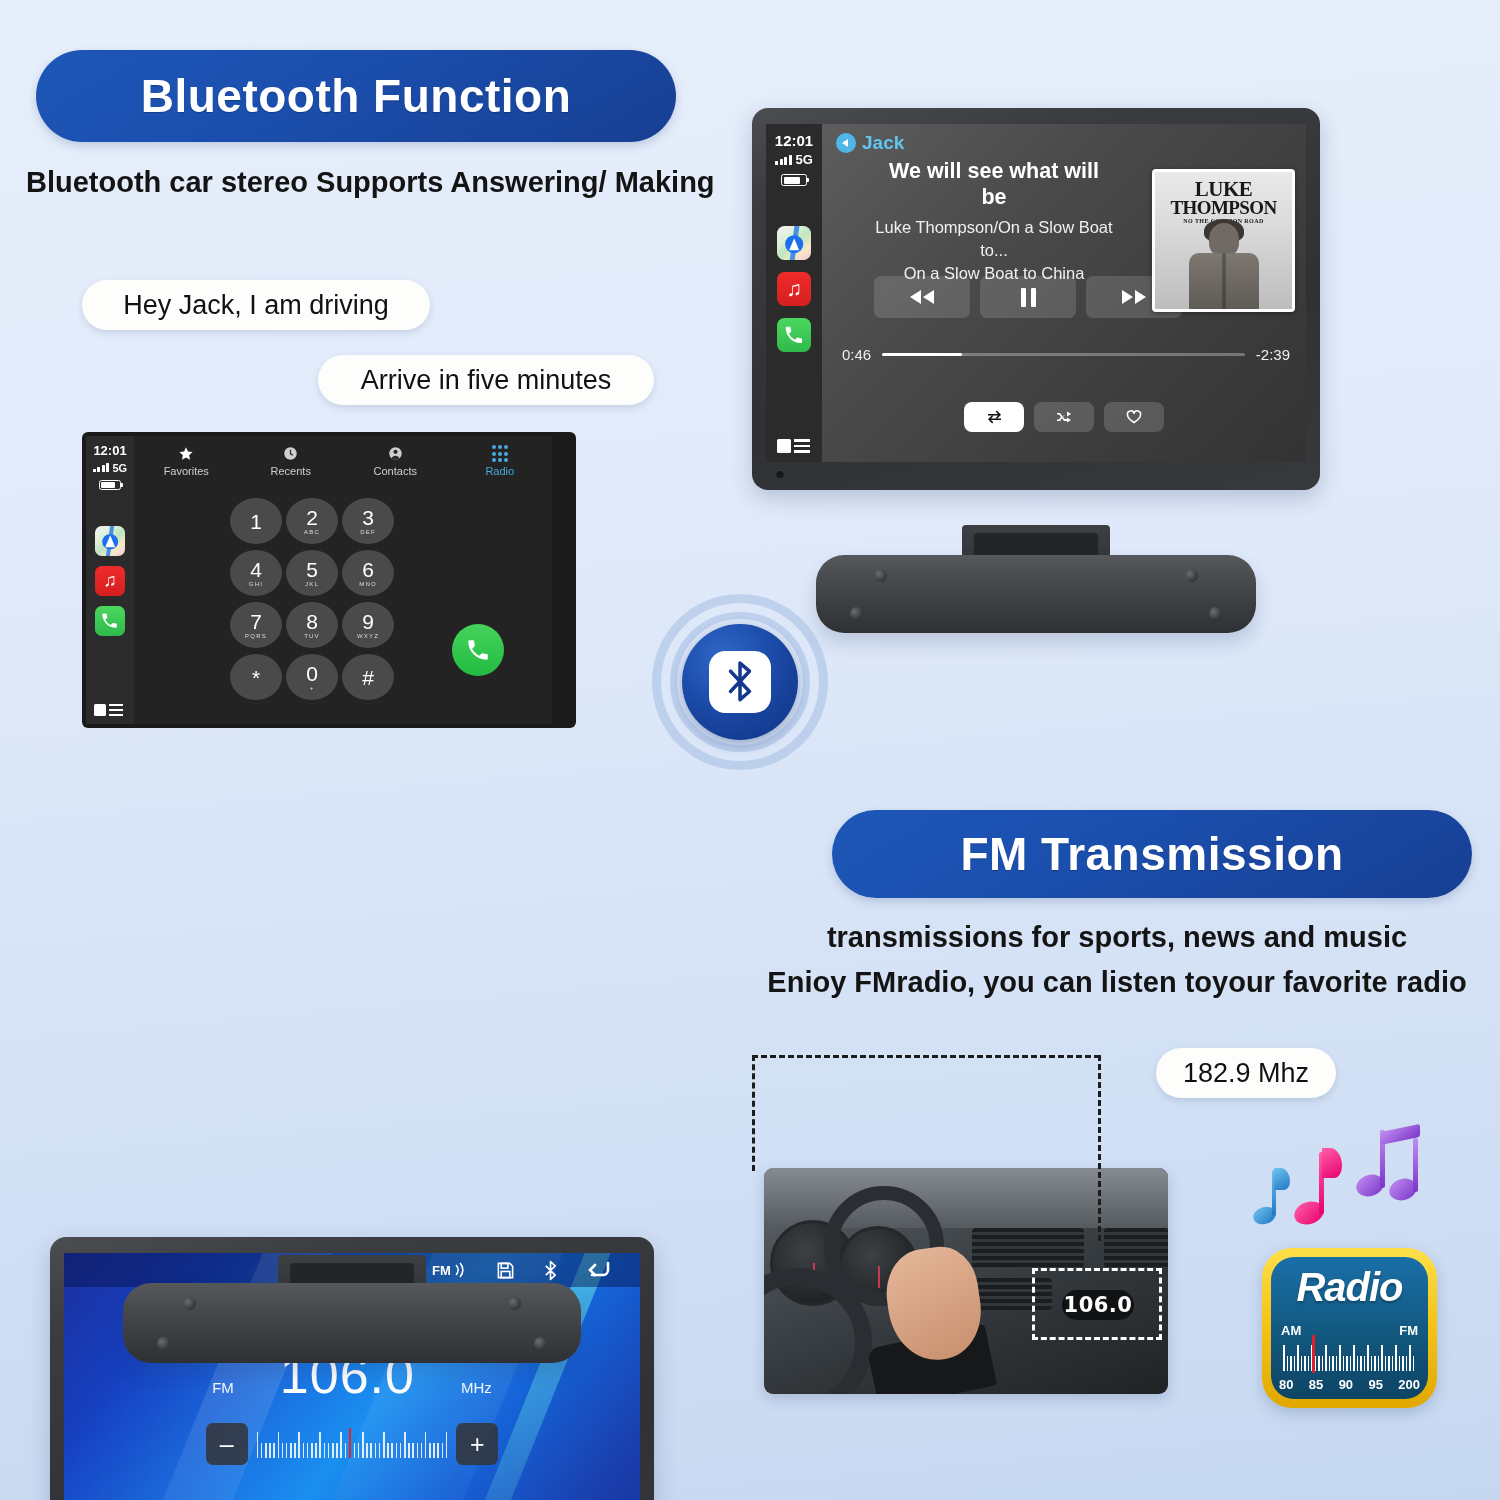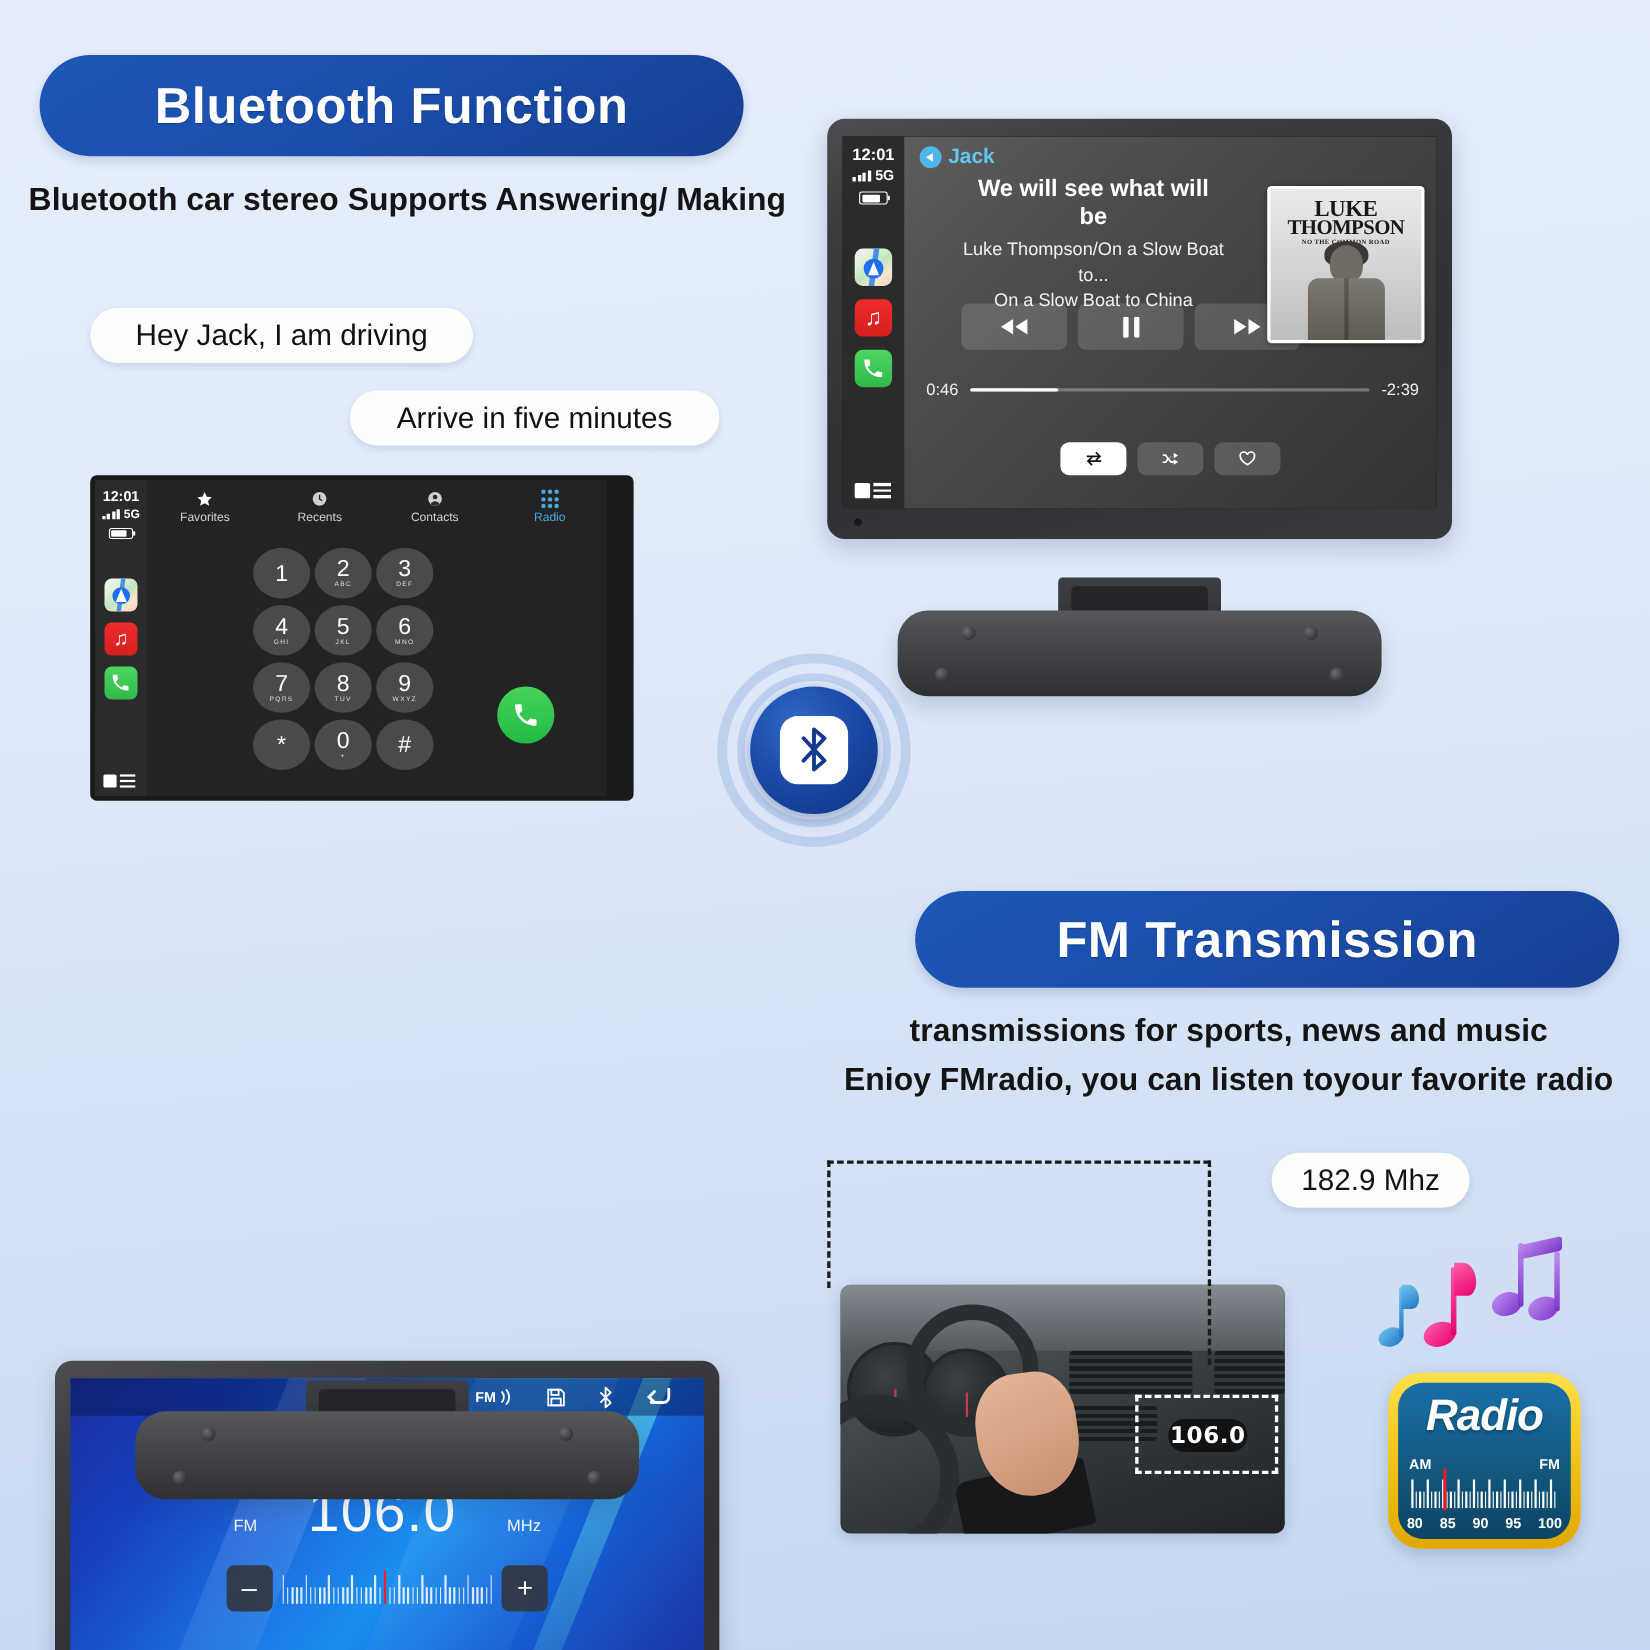--- a/index.html
+++ b/index.html
@@ -715,21 +715,21 @@
         <i style="height: 15px;"></i>
         <i style="height: 26px;"></i>
         <i style="height: 15px;"></i>
       </div>
     <div class="radio-needle"></div>
     <div class="radio-nums">
       <span>80</span>
       <span>85</span>
       <span>90</span>
       <span>95</span>
-      <span>100</span>
+      <span>200</span>
     </div>
   </div>
 </div>
 
 <div class="note" style="left:1253px; top:1168px; width:34px; height:56px;">
   <span class="head" style="left:0; bottom:0; background:linear-gradient(150deg,#6fc4ef,#1f76c4);"></span>
   <span class="stem" style="left:19px; bottom:8px; height:46px; background:linear-gradient(180deg,#6fc4ef,#1f76c4);"></span>
   <span class="flag" style="left:21px; top:0; background:linear-gradient(150deg,#6fc4ef,#1f76c4);"></span>
 </div>
 <div class="note" style="left:1294px; top:1148px; width:46px; height:76px;">

